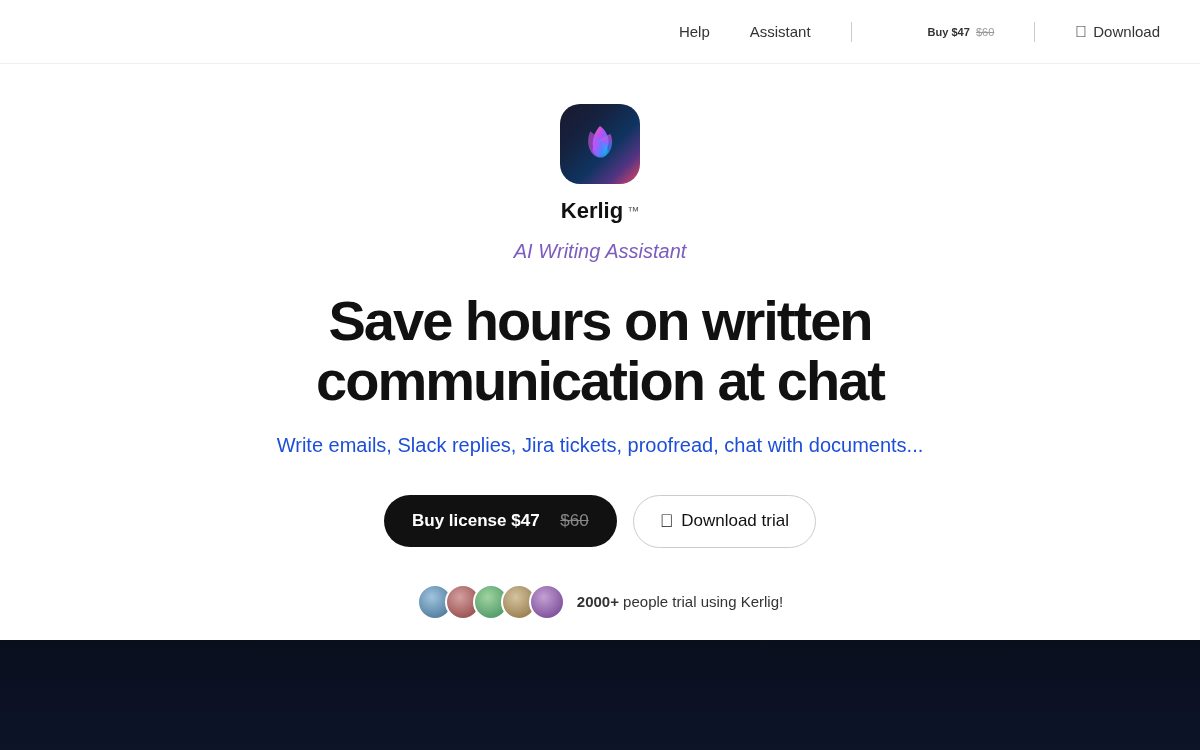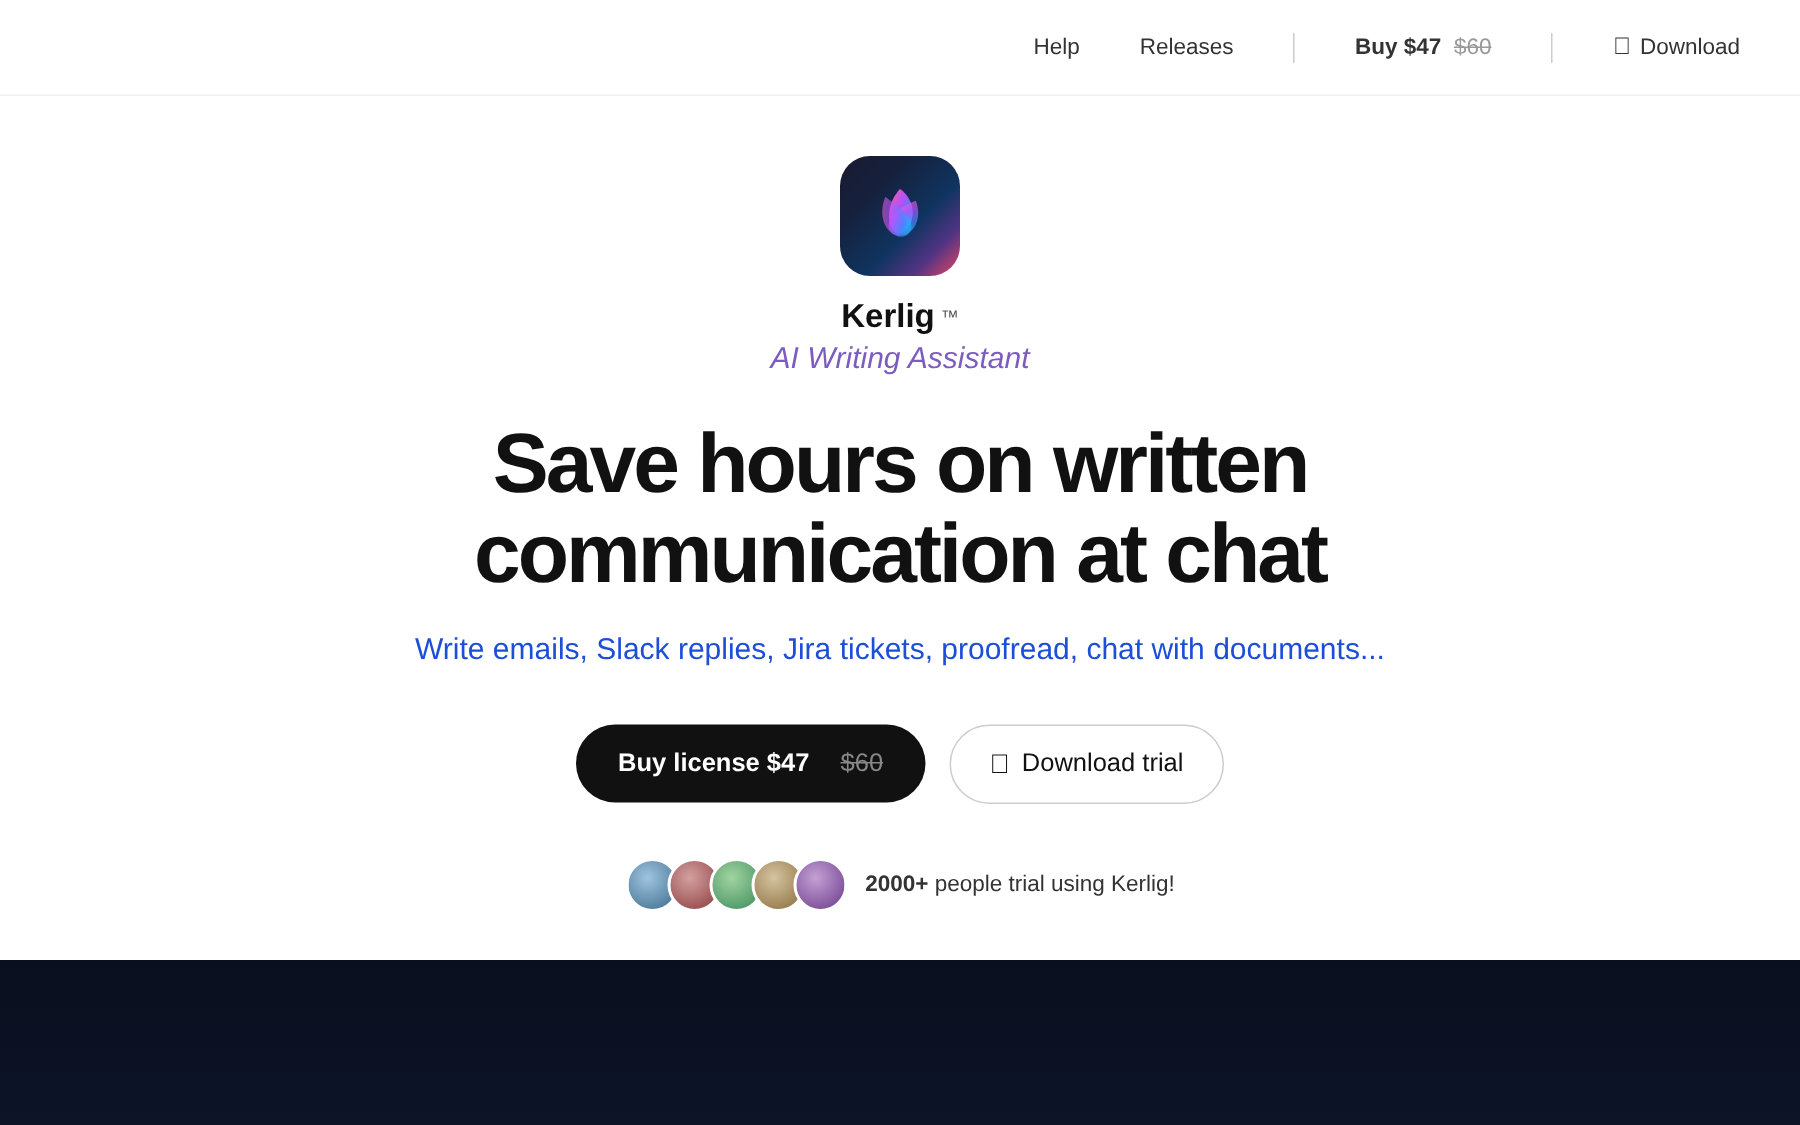--- a/index.html
+++ b/index.html
@@ -39,23 +39,24 @@
       cursor: pointer;
     }
 
     .nav-divider {
       width: 1px;
       height: 20px;
       background: #ccc;
     }
 
     .nav-buy {
-      font-size: 15px;
+      font-size: 11px;
       color: #333;
       cursor: pointer;
+      margin-left: 36px;
     }
 
     .nav-buy-price {
       font-weight: 600;
     }
 
     .nav-buy-original {
       text-decoration: line-through;
       color: #999;
       font-weight: normal;
@@ -101,21 +102,21 @@
     .leaf-icon {
       width: 50px;
       height: 50px;
     }
 
     
     .app-name-row {
       display: flex;
       align-items: center;
       gap: 4px;
-      margin-bottom: 4px;
+      margin-bottom: 16px;
     }
 
     .app-name {
       font-size: 22px;
       font-weight: 700;
       color: #111;
     }
 
     .trademark {
       font-size: 12px;
@@ -250,21 +251,21 @@
       background: linear-gradient(180deg, #0a0f1e 0%, #0d1428 100%);
       border-radius: 0;
     }
   </style>
 </head>
 <body>
 
 <nav class="navbar">
   <div class="nav-links">
     <a class="nav-link">Help</a>
-    <a class="nav-link">Releases</a>
+    <a class="nav-link">Assistant</a>
     <div class="nav-divider"></div>
     <span class="nav-buy">
       <span class="nav-buy-price">Buy $47</span>
       &nbsp;<span class="nav-buy-original">$60</span>
     </span>
     <div class="nav-divider"></div>
     <span class="nav-download">
       <span class="apple-icon-nav"></span>
       <span>Download</span>
     </span>

